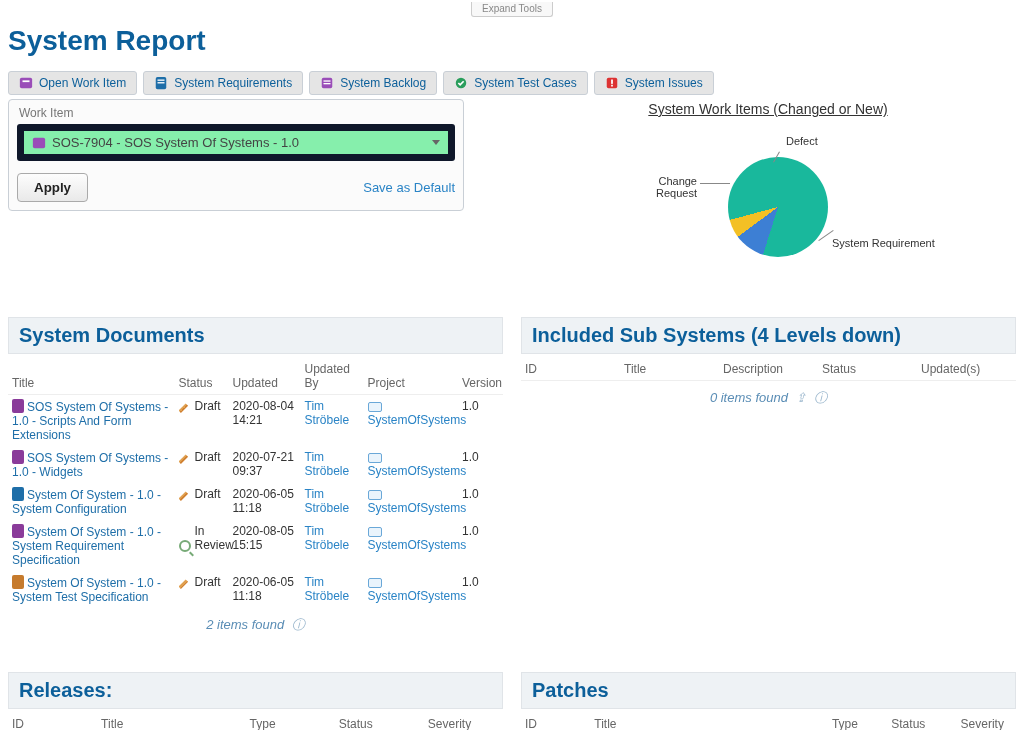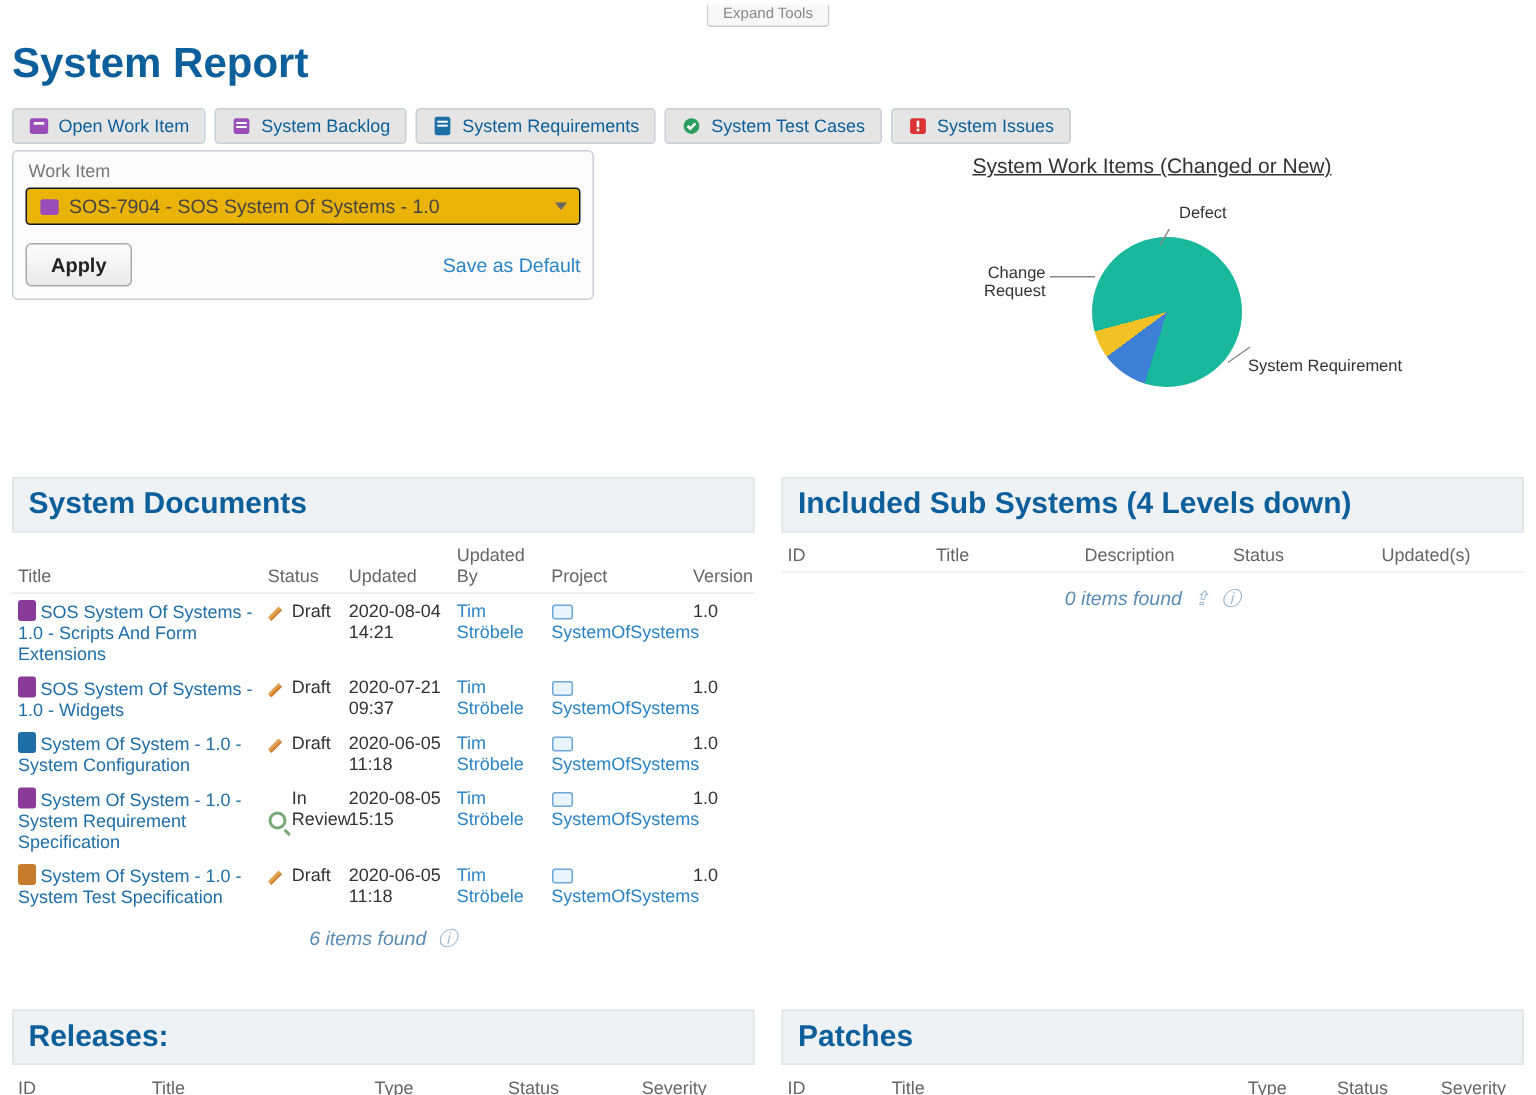--- a/index.html
+++ b/index.html
@@ -56,36 +56,36 @@
     cursor: pointer;
     color: var(--accent);
     font-size: 12px;
   }
   .tab .ico { width: 14px; height: 14px; flex: none; }
   .filter-box {
     margin: 4px 8px 0 8px;
     border: 1px solid #c9cfd6;
     border-radius: 4px;
     padding: 6px 8px 8px 8px;
-    width: 388px;
+    width: 456px;
     background: #fbfbfb;
   }
   .filter-label {
     font-size: 12px;
     color: #777;
     margin: 0 0 4px 2px;
   }
   .filter-select {
     display: flex;
     align-items: center;
     gap: 6px;
-    border: 1px solid #0f172a;
+    border: 7px solid #0f172a;
     border-radius: 3px;
     padding: 4px 8px;
-    background: #eab308;
+    background: #86efac;
     cursor: pointer;
   }
   .filter-select .txt { flex: 1; color: #444; font-size: 13px; }
   .filter-select .caret {
     width: 0; height: 0;
     border-left: 4px solid transparent;
     border-right: 4px solid transparent;
     border-top: 5px solid #666;
   }
   .filter-actions {
@@ -221,33 +221,33 @@
 <div class="tabstrip">
   <div class="tab">
     <svg class="ico" viewBox="0 0 16 16">
         <rect x="1" y="2" width="14" height="12" rx="2" fill="#9a4db8"></rect>
         <rect x="4" y="5" width="8" height="2" fill="#fff"></rect>
       </svg>
     <span>Open Work Item</span>
   </div>
   <div class="tab">
     <svg class="ico" viewBox="0 0 16 16">
+        <rect x="2" y="1" width="12" height="14" rx="2" fill="#1e6ea8"></rect>
+        <rect x="4" y="4" width="8" height="1.5" fill="#fff"></rect>
+        <rect x="4" y="7" width="8" height="1.5" fill="#fff"></rect>
+      </svg>
+    <span>System Requirements</span>
+  </div>
+  <div class="tab">
+    <svg class="ico" viewBox="0 0 16 16">
         <rect x="2" y="2" width="12" height="12" rx="2" fill="#9a4db8"></rect>
         <rect x="4" y="5" width="8" height="1.5" fill="#fff"></rect>
         <rect x="4" y="8" width="8" height="1.5" fill="#fff"></rect>
       </svg>
     <span>System Backlog</span>
-  </div>
-  <div class="tab">
-    <svg class="ico" viewBox="0 0 16 16">
-        <rect x="2" y="1" width="12" height="14" rx="2" fill="#1e6ea8"></rect>
-        <rect x="4" y="4" width="8" height="1.5" fill="#fff"></rect>
-        <rect x="4" y="7" width="8" height="1.5" fill="#fff"></rect>
-      </svg>
-    <span>System Requirements</span>
   </div>
   <div class="tab">
     <svg class="ico" viewBox="0 0 16 16">
         <circle cx="8" cy="8" r="6" fill="#2a9e5c"></circle>
         <path d="M5 8 l2 2 l4 -4" stroke="#fff" stroke-width="2" fill="none"></path>
       </svg>
     <span>System Test Cases</span>
   </div>
   <div class="tab">
     <svg class="ico" viewBox="0 0 16 16">
@@ -375,21 +375,21 @@
               </div>
             </td>
             <td>2020-06-05 11:18</td>
             <td><span class="link">Tim Ströbele</span></td>
             <td><span class="proj-ico"></span><span class="link">SystemOfSystems</span></td>
             <td>1.0</td>
           </tr>
         </tbody>
     </table>
     <div class="items-found">
-      <span>6 items found</span>
+      <span>2 items found</span>
       <span class="ico">ⓘ</span>
     </div>
   </div>
 
   <div class="panel">
     <div class="panel-head">Included Sub Systems (4 Levels down)</div>
     <table class="grid">
       <thead>
           <tr id="sub-head">
             <th>ID</th>

